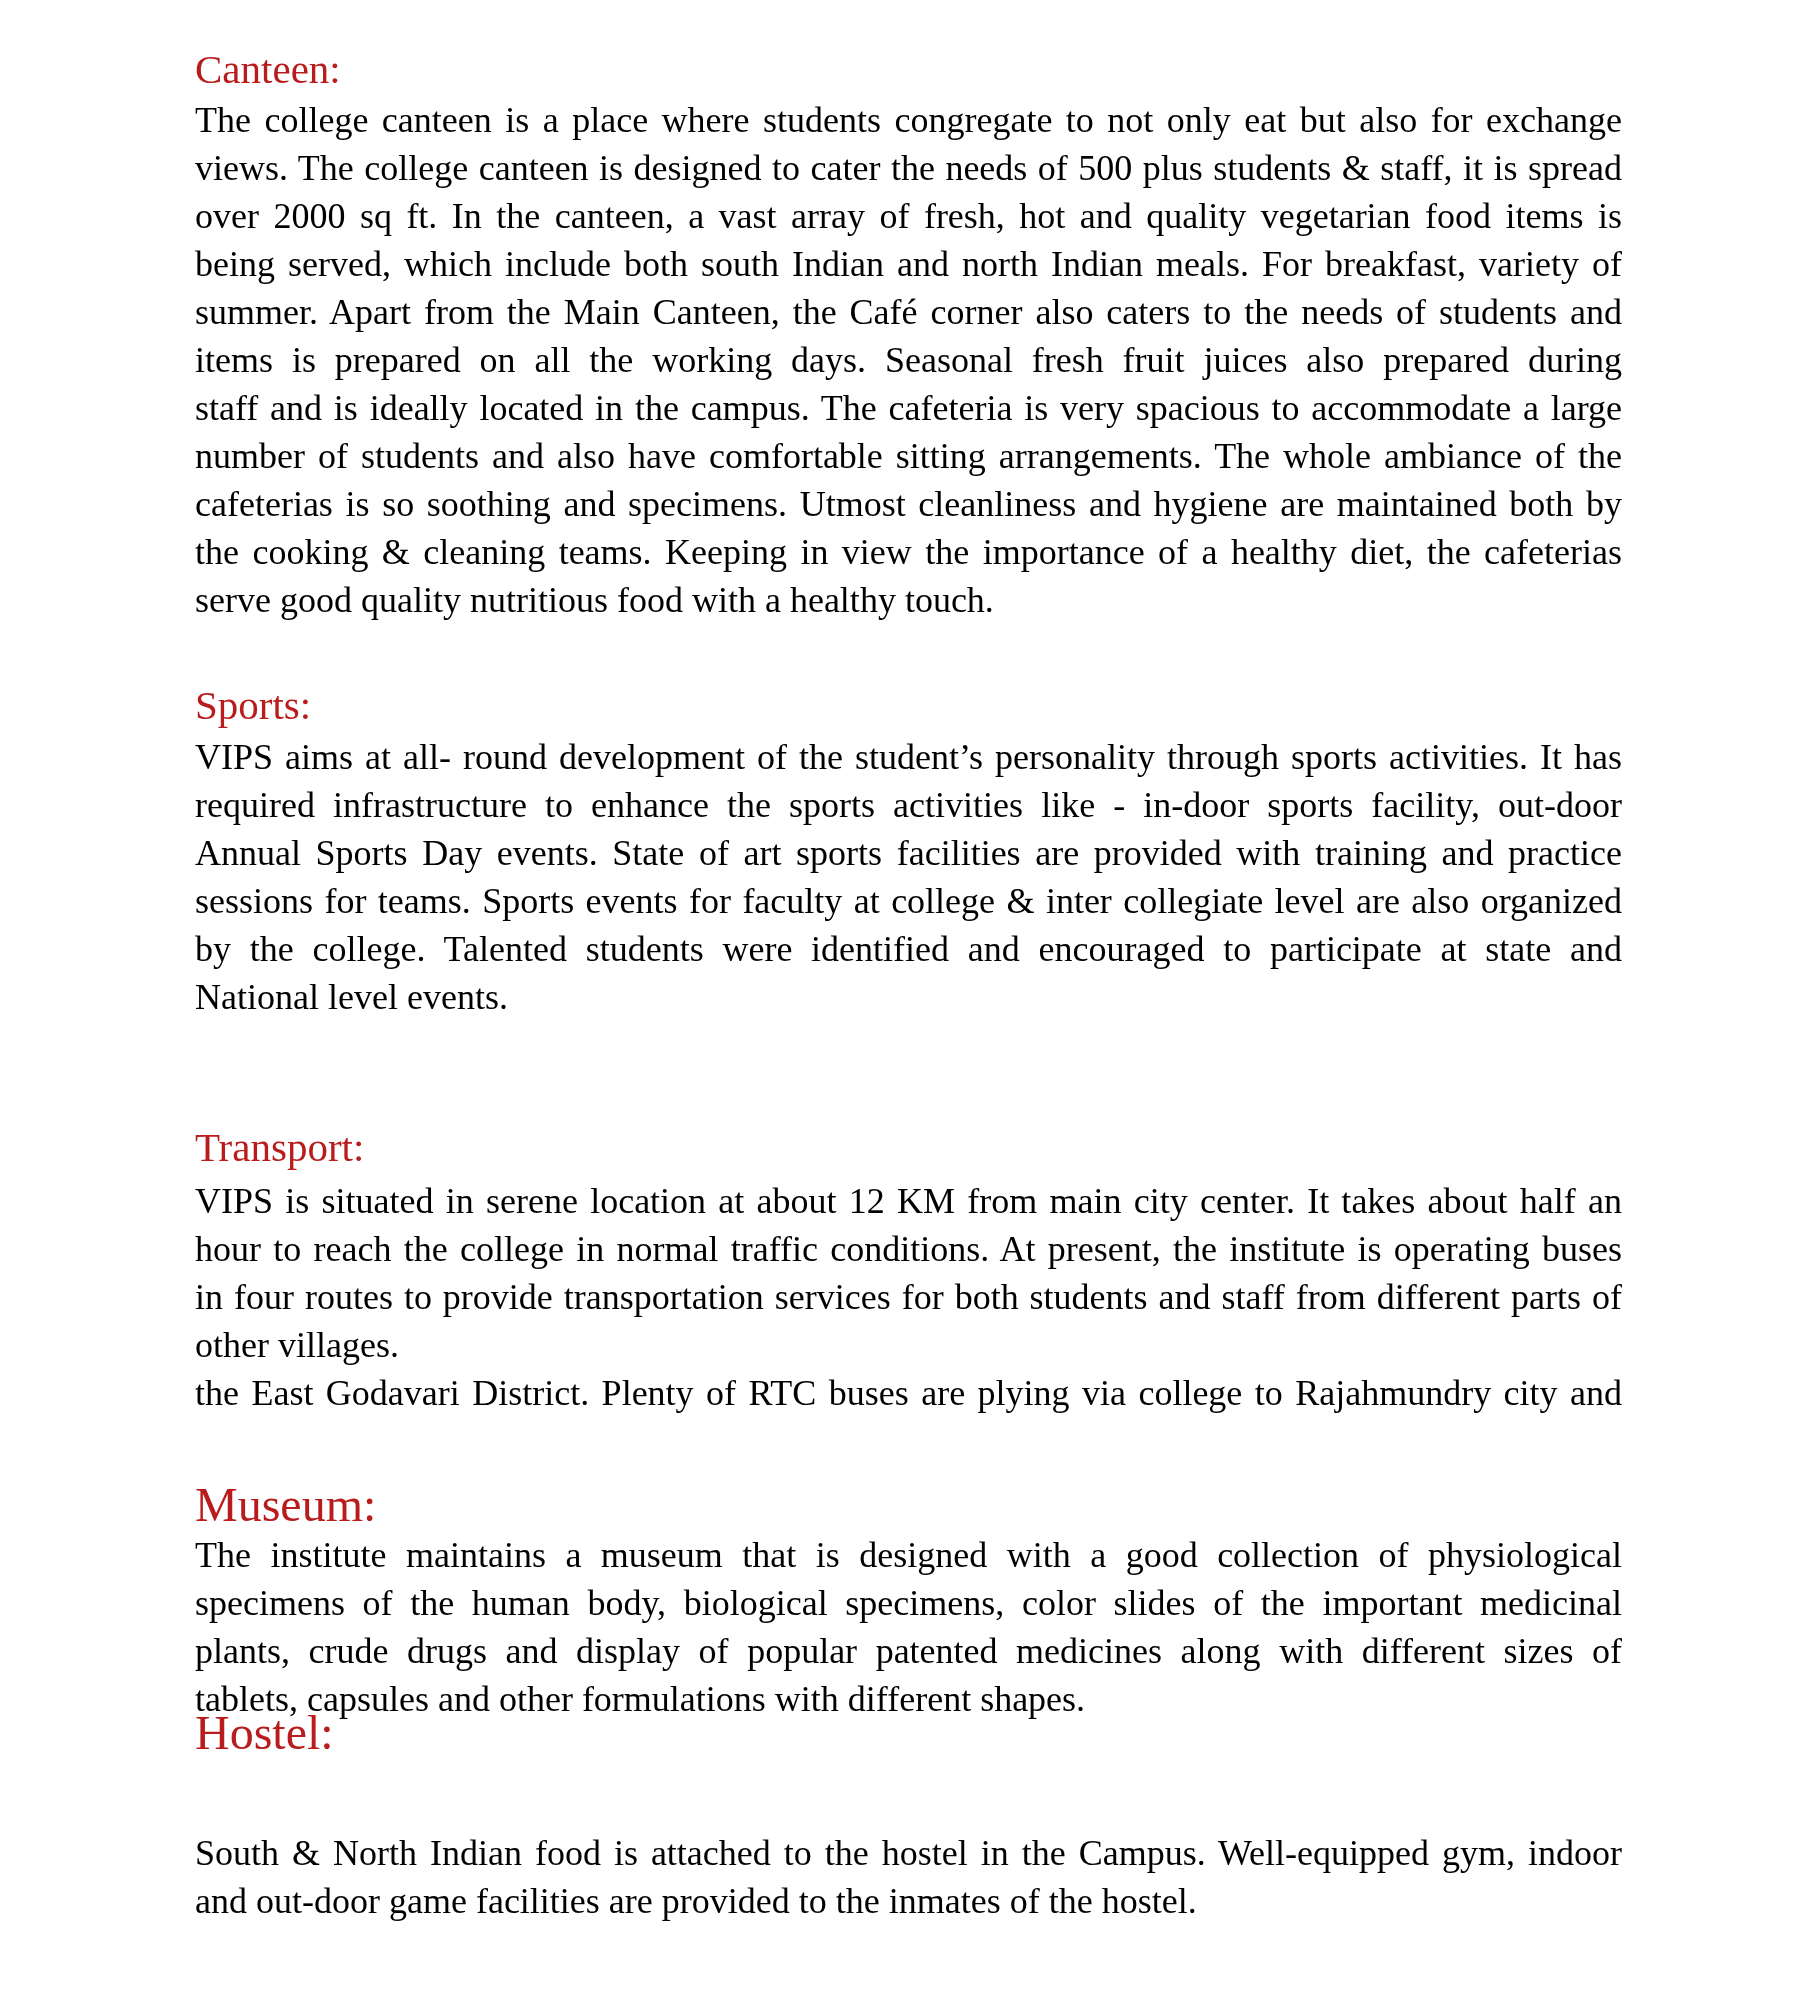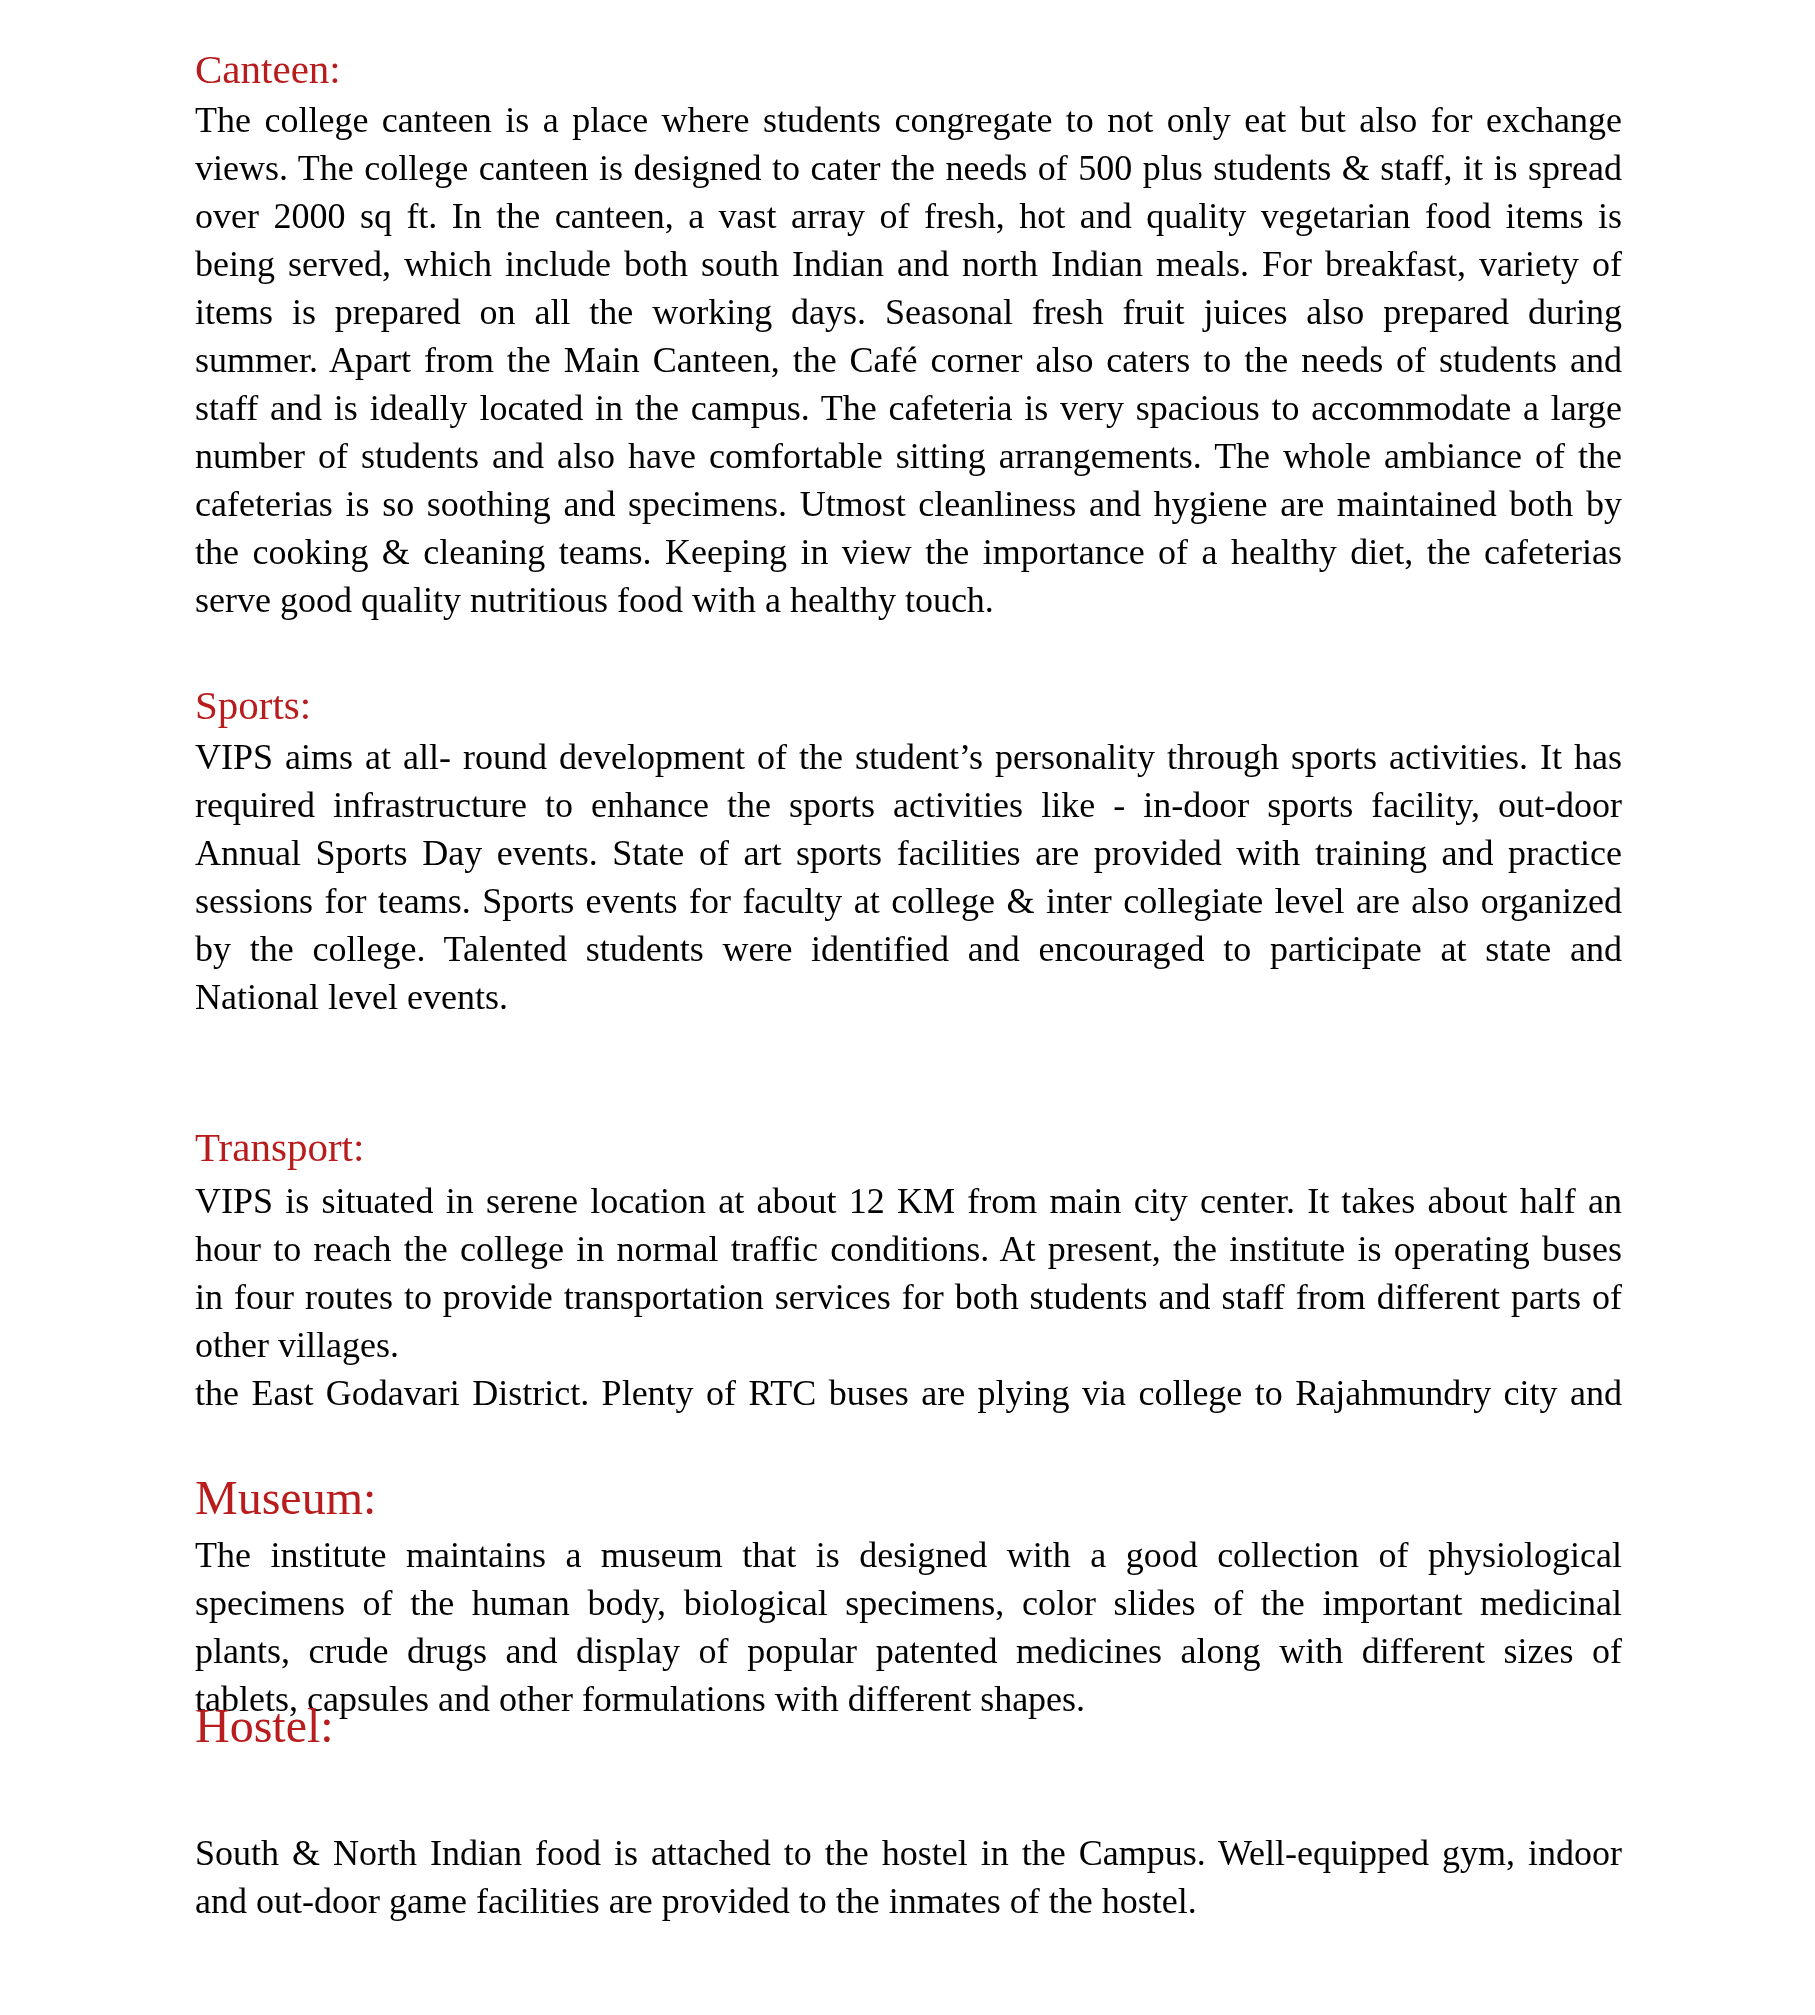--- a/index.html
+++ b/index.html
@@ -3,40 +3,40 @@
 <meta charset="utf-8">
 <style>
   html, body { margin: 0; padding: 0; background: #ffffff; }
   body { width: 1816px; height: 2015px; position: relative; overflow: hidden; }
   .section-heading {
     position: absolute; left: 195px; margin: 0;
     font-family: "Liberation Serif", serif; font-weight: normal;
     color: #b91c1c; white-space: nowrap;
   }
   .h-small { font-size: 41px; line-height: 48px; }
-  .h-large { font-size: 48px; line-height: 56px; }
+  .h-large { font-size: 48px; line-height: 56px; margin-top: 7px; }
   .section-body {
     position: absolute; left: 195px; width: 1427px; margin: 0;
     font-family: "Liberation Serif", serif; font-size: 36px; line-height: 48px;
     color: #000000;
   }
   .line { display: block; height: 48px; white-space: nowrap; text-align: justify; text-align-last: justify; overflow: visible; }
   .line.last { text-align-last: left; }
 </style>
 </head>
 <body>
 
 <h2 class="section-heading h-small" style="top:45px">Canteen:</h2>
 <div class="section-body" style="top:96px">
   <span class="line">The college canteen is a place where students congregate to not only eat but also for exchange</span>
   <span class="line">views. The college canteen is designed to cater the needs of 500 plus students &amp; staff, it is spread</span>
   <span class="line">over 2000 sq ft. In the canteen, a vast array of fresh, hot and quality vegetarian food items is</span>
   <span class="line">being served, which include both south Indian and north Indian meals. For breakfast, variety of</span>
+  <span class="line">summer. Apart from the Main Canteen, the Café corner also caters to the needs of students and</span>
   <span class="line">items is prepared on all the working days. Seasonal fresh fruit juices also prepared during</span>
-  <span class="line">summer. Apart from the Main Canteen, the Café corner also caters to the needs of students and</span>
   <span class="line">staff and is ideally located in the campus. The cafeteria is very spacious to accommodate a large</span>
   <span class="line">number of students and also have comfortable sitting arrangements. The whole ambiance of the</span>
   <span class="line">cafeterias is so soothing and specimens. Utmost cleanliness and hygiene are maintained both by</span>
   <span class="line">the cooking &amp; cleaning teams. Keeping in view the importance of a healthy diet, the cafeterias</span>
   <span class="line last">serve good quality nutritious food with a healthy touch.</span>
 </div>
 
 <h2 class="section-heading h-small" style="top:681px">Sports:</h2>
 <div class="section-body" style="top:733px">
   <span class="line">VIPS aims at all- round development of the student’s personality through sports activities. It has</span>

